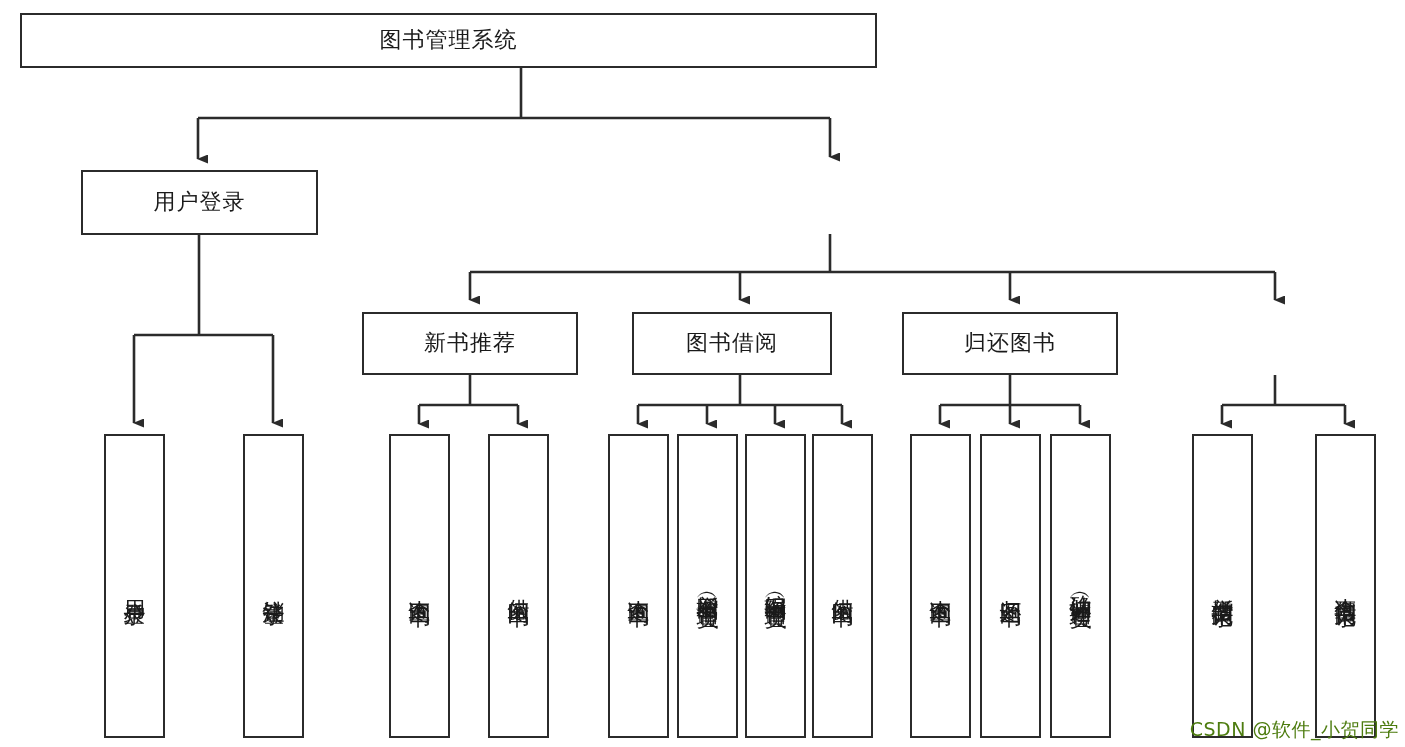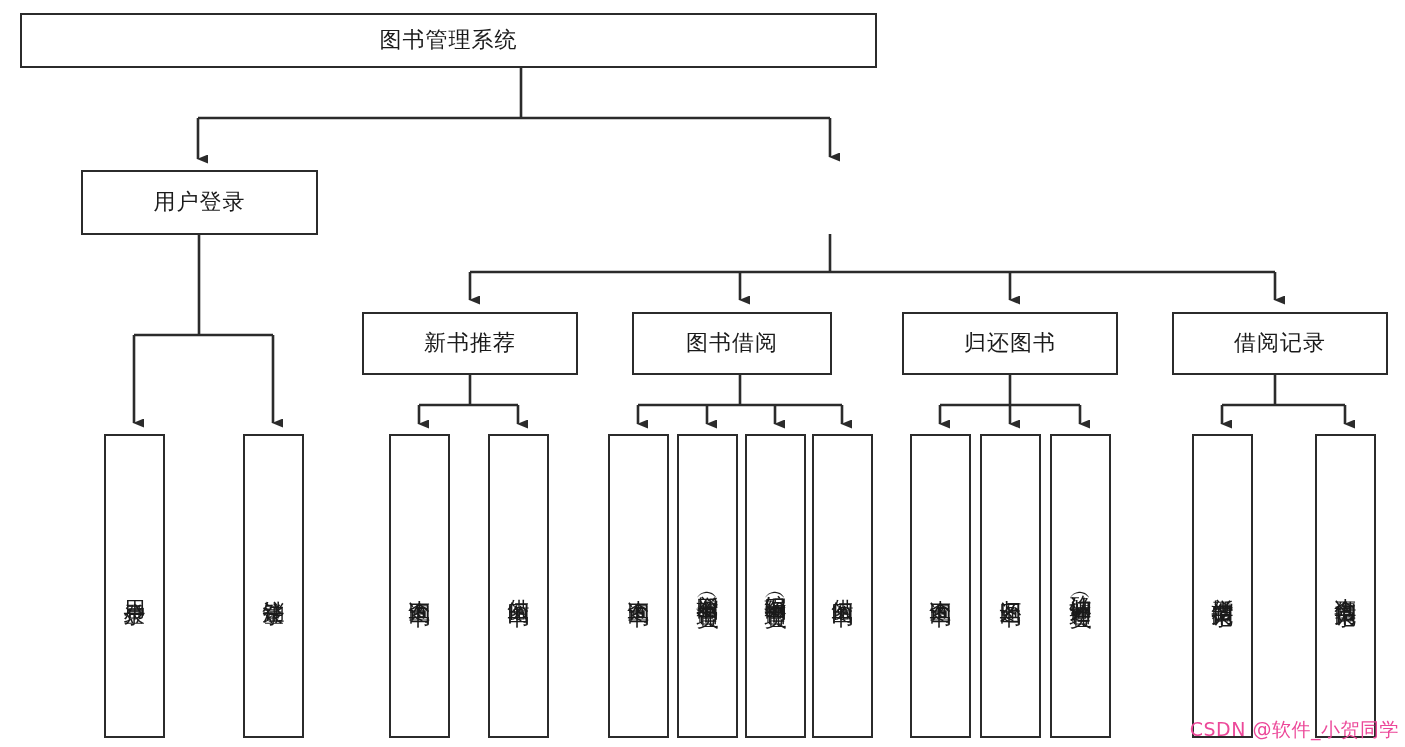--- a/index.html
+++ b/index.html
@@ -52,21 +52,21 @@
     line-height: 1.28;
     letter-spacing: 2px;
     max-height: 100%;
     text-align: center;
   }
   #watermark {
     position: absolute;
     right: 6px;
     bottom: 4px;
     font-size: 19px;
-    color: #ec4899;
+    color: #4d7c0f;
     letter-spacing: 0.5px;
     white-space: nowrap;
     z-index: 5;
     font-family: "DejaVu Sans", "Liberation Sans", sans-serif;
     margin-top: 28px;
   }
 </style>
 </head>
 <body>
 
@@ -136,23 +136,20 @@
   </div>
 
   <div class="node node-h" style="left:632px; top:312px; width:200px; height:63px;">
     <span class="node-label">图书借阅</span>
   </div>
 
   <div class="node node-h" style="left:902px; top:312px; width:216px; height:63px;">
     <span class="node-label">归还图书</span>
   </div>
 
-  <div class="node node-h" style="left:1172px; top:312px; width:216px; height:63px;">
-    <span class="node-label">借阅记录</span>
-  </div>
 
   <div class="node node-v" style="left:104px; top:434px; width:61px; height:304px;">
     <span class="node-label">用户登录</span>
   </div>
   <div class="node node-v" style="left:243px; top:434px; width:61px; height:304px;">
     <span class="node-label">注销登录</span>
   </div>
 
   <div class="node node-v" style="left:389px; top:434px; width:61px; height:304px;">
     <span class="node-label">查询图书</span>

